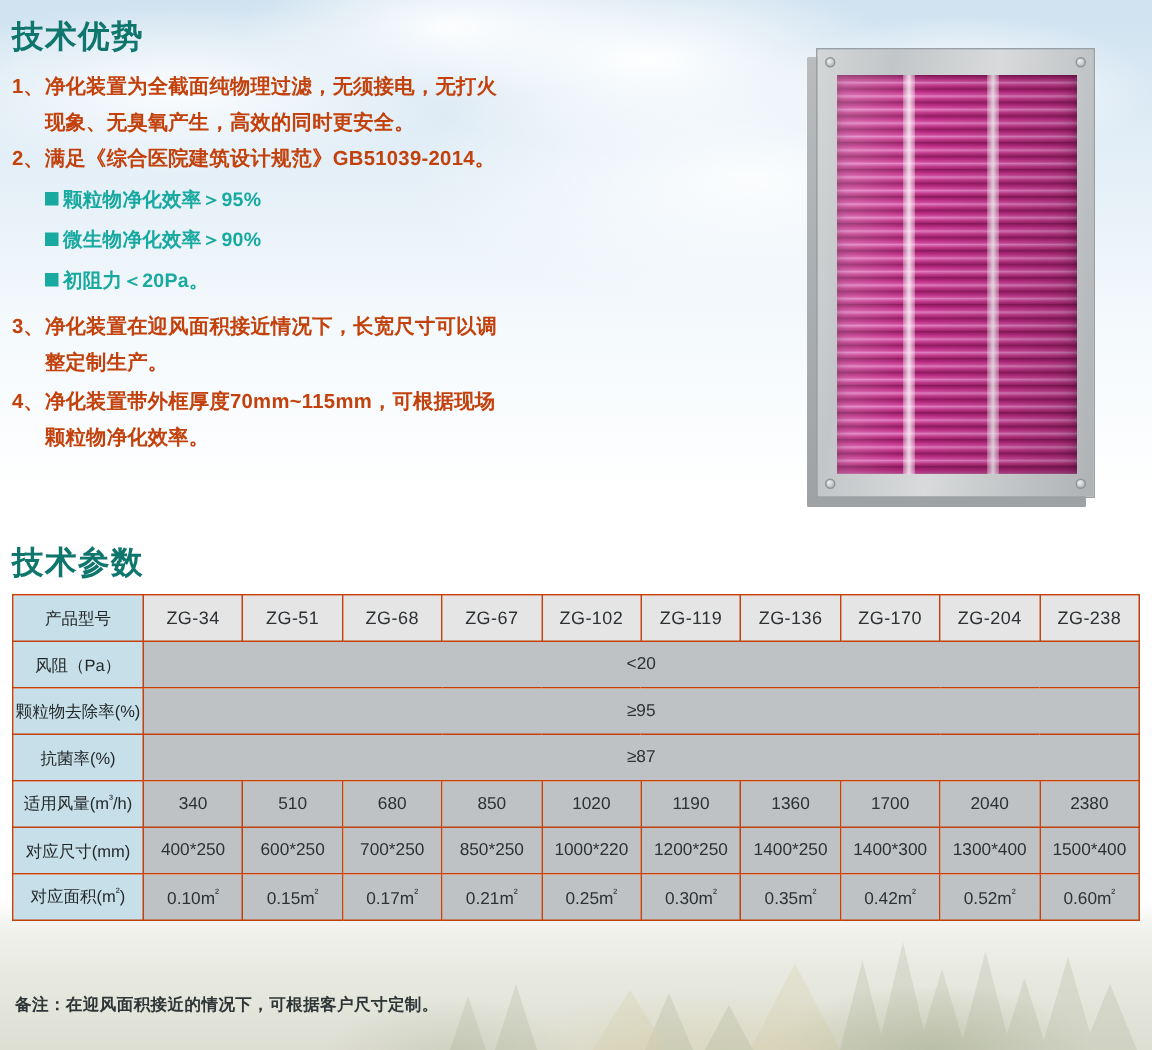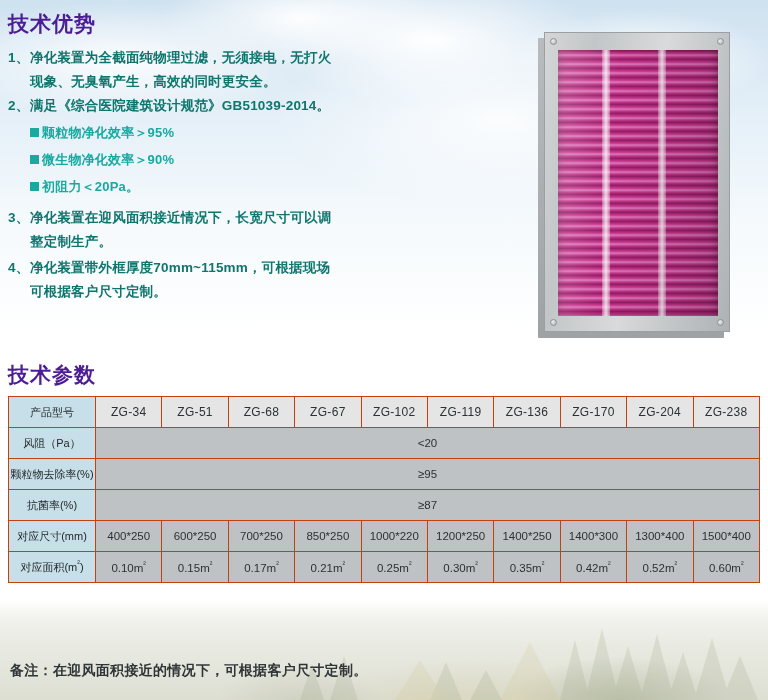--- a/index.html
+++ b/index.html
@@ -29,28 +29,28 @@
       linear-gradient(180deg,#ffffff 0%,#f2f2ee 18%,#e8e9e0 48%,#dedfd3 100%);
   }
   #bg-trees{
     position:absolute;left:0;top:612px;width:768px;height:88px;opacity:.38;
   }
 
   
   #left-col{position:absolute;left:0;top:0;width:520px;}
 
   .section-title{
-    color:#4c1d95;font-size:21px;font-weight:bold;letter-spacing:1px;
+    color:#0f766e;font-size:21px;font-weight:bold;letter-spacing:1px;
     margin:0;padding:0;
   }
   #adv-title{position:absolute;left:8px;top:10px;}
   #param-title{position:absolute;left:8px;top:361px;}
 
   .num-item{
-    position:absolute;color:#0f766e;font-size:13.5px;font-weight:bold;
+    position:absolute;color:#c2410c;font-size:13.5px;font-weight:bold;
     line-height:24px;letter-spacing:.2px;
   }
   .num-item .num{display:inline-block;width:22px;}
   .num-item .l2{display:block;margin-left:22px;}
 
   .sub-item{
     position:absolute;color:#18a9a0;font-size:13px;font-weight:bold;
     letter-spacing:.2px;
   }
   .sq{display:inline-block;width:9px;height:9px;background:#18a9a0;margin-right:3px;}
@@ -104,21 +104,21 @@
   }
   #spec-table td.modelhead{
     background:#e5e5e5;font-size:12px;letter-spacing:.3px;color:#2c3133;
   }
   #spec-table td.data{background:#bfc2c4;}
   #spec-table td.merged{background:#bfc2c4;font-size:11.5px;}
   sup.u{font-size:8px;vertical-align:super;}
 
   #note{
     position:absolute;left:10px;top:662px;
-    font-size:14px;font-weight:bold;color:#2f3638;letter-spacing:.3px;
+    font-size:11px;font-weight:bold;color:#2f3638;letter-spacing:.3px;
   }
 </style>
 </head>
 <body>
 
 <div id="bg-sky"></div>
 <div id="bg-landscape"></div>
 <svg id="bg-trees" viewBox="0 0 768 88" preserveAspectRatio="none">
   <g fill="#9aa383" opacity="0.55">
     <polygon points="560,88 575,28 590,88"></polygon>
@@ -162,21 +162,21 @@
     <span class="sq"></span><span>初阻力＜20Pa。</span>
   </div>
 
   <div class="num-item" style="left:8px;top:206px;width:505px;">
     <span class="num">3、</span><span>净化装置在迎风面积接近情况下，长宽尺寸可以调</span>
     <span class="l2">整定制生产。</span>
   </div>
 
   <div class="num-item" style="left:8px;top:256px;width:505px;">
     <span class="num">4、</span><span>净化装置带外框厚度70mm~115mm，可根据现场</span>
-    <span class="l2">可根据客户尺寸定制。</span>
+    <span class="l2">颗粒物净化效率。</span>
   </div>
 </div>
 
 <div id="product">
   <div id="frame-shadow"></div>
   <div id="frame">
     <div class="screw" style="left:5px;top:5px;"></div>
     <div class="screw" style="right:5px;top:5px;"></div>
     <div class="screw" style="left:5px;bottom:5px;"></div>
     <div class="screw" style="right:5px;bottom:5px;"></div>
@@ -211,20 +211,33 @@
       </tr>
       <tr>
         <td class="rowhead">颗粒物去除率(%)</td>
         <td class="merged" colspan="10">≥95</td>
       </tr>
       <tr>
         <td class="rowhead">抗菌率(%)</td>
         <td class="merged" colspan="10">≥87</td>
       </tr>
       <tr>
+        <td class="rowhead">适用风量(m<sup class="u">³</sup>/h)</td>
+        <td class="data">340</td>
+        <td class="data">510</td>
+        <td class="data">680</td>
+        <td class="data">850</td>
+        <td class="data">1020</td>
+        <td class="data">1190</td>
+        <td class="data">1360</td>
+        <td class="data">1700</td>
+        <td class="data">2040</td>
+        <td class="data">2380</td>
+      </tr>
+      <tr>
         <td class="rowhead">对应尺寸(mm)</td>
         <td class="data">400*250</td>
         <td class="data">600*250</td>
         <td class="data">700*250</td>
         <td class="data">850*250</td>
         <td class="data">1000*220</td>
         <td class="data">1200*250</td>
         <td class="data">1400*250</td>
         <td class="data">1400*300</td>
         <td class="data">1300*400</td>

